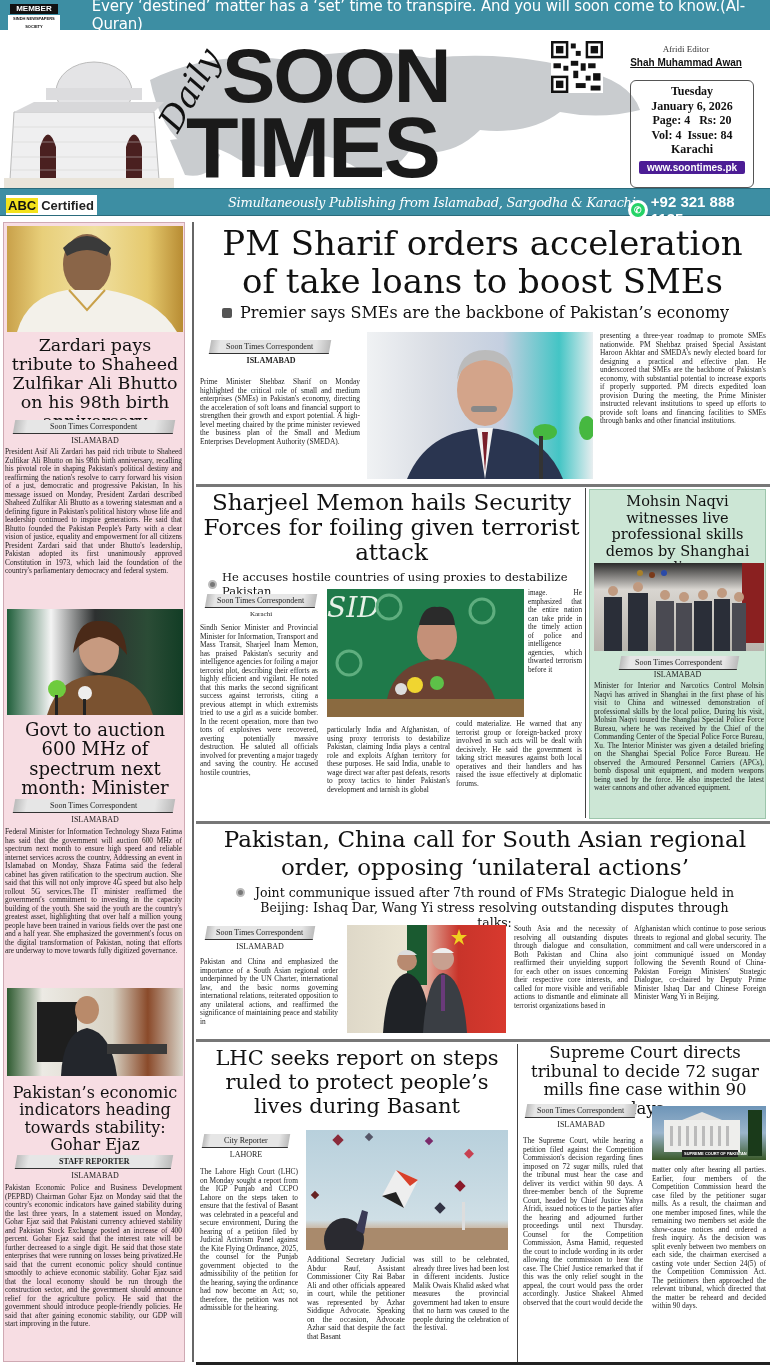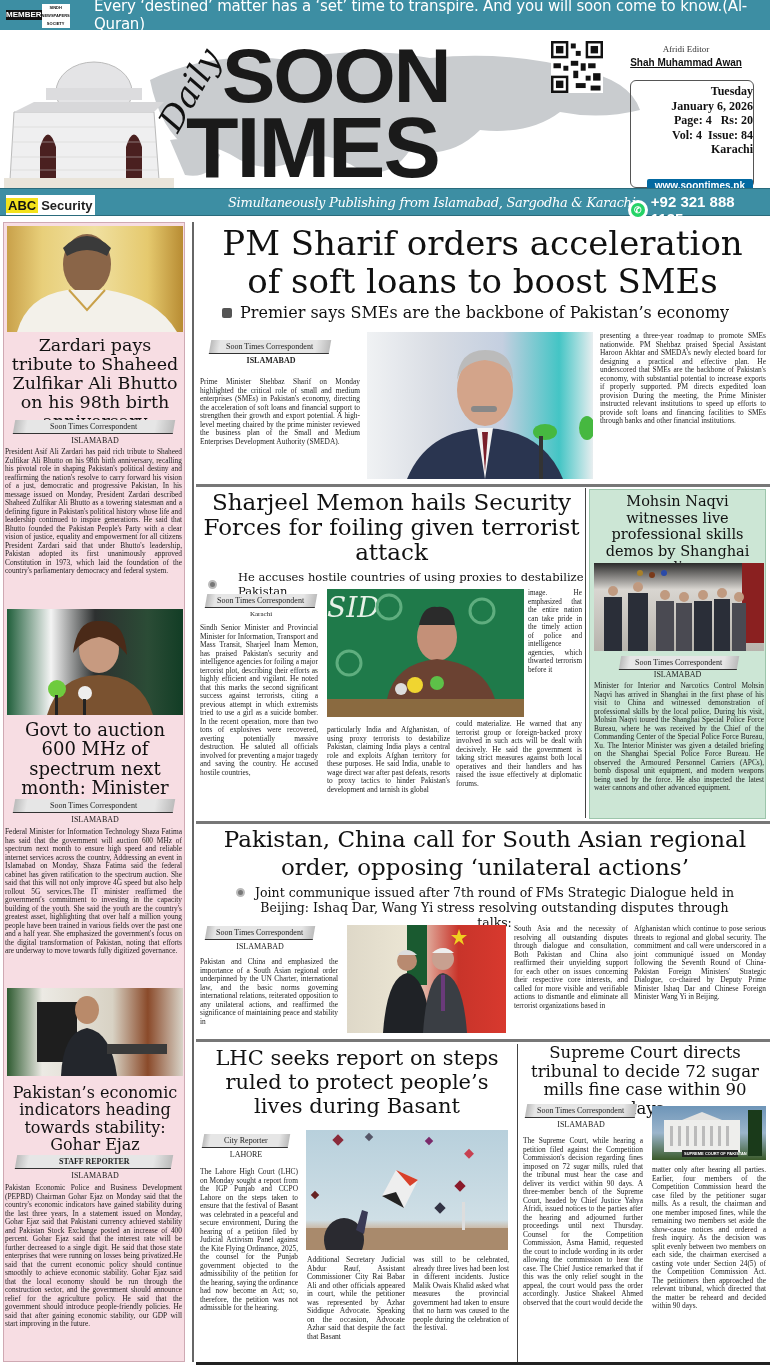--- a/index.html
+++ b/index.html
@@ -1,34 +1,34 @@
 <!DOCTYPE html>
 <html><head>
 <meta charset="utf-8">
 <style>
 *{box-sizing:border-box;margin:0;padding:0}
 html,body{width:770px;height:1368px;overflow:hidden;background:#fff}
 body{font-family:"Liberation Serif",serif;color:#222;position:relative}
 .topbar{position:absolute;left:0;top:0;width:770px;height:30px;background:#3d8ea3;display:flex;align-items:center}
-.member{margin-left:6px;width:58px;height:22px;display:flex;flex-direction:row;align-items:center}
+.member{margin-left:6px;width:58px;height:22px;display:flex;flex-direction:column;align-items:center}
 .member .m1{background:#111;color:#fff;font:bold 8px "Liberation Sans",sans-serif;width:48px;text-align:center;line-height:10px}
 .member .m2{background:#fff;color:#111;font:bold 4px "Liberation Sans",sans-serif;width:52px;text-align:center;line-height:8px;margin-top:1px}
 .motto{color:#fff;font:15px "DejaVu Sans",sans-serif;margin-left:30px;letter-spacing:-0.2px}
 .masthead{position:absolute;left:0;top:30px;width:770px;height:158px;background:#fff;overflow:hidden}
 .map{position:absolute;left:130px;top:10px;width:520px;height:150px}
 .mausoleum{position:absolute;left:4px;top:22px;width:170px;height:136px}
 .daily{position:absolute;left:146px;top:38px;font:italic 34px "DejaVu Serif",serif;color:#111;transform:rotate(-60deg);transform-origin:left top}
 .logo-soon{position:absolute;left:222px;top:6px;font:900 80px "Liberation Sans",sans-serif;color:#1a1a1a;letter-spacing:-2px;line-height:80px;transform:scaleY(0.95)}
 .logo-times{position:absolute;left:186px;top:74px;font:900 86px "Liberation Sans",sans-serif;color:#1a1a1a;letter-spacing:-2px;line-height:86px}
 .qr{position:absolute;left:551px;top:11px;width:52px;height:52px;background:#fff}
 .editor{position:absolute;left:630px;top:14px;width:112px;text-align:center}
 .editor .lbl{font:9px "Liberation Serif",serif;color:#333}
 .editor .nm{font:bold 10px "Liberation Sans",sans-serif;color:#111;text-decoration:underline;margin-top:3px}
-.datebox{position:absolute;left:630px;top:50px;width:124px;height:108px;border:1px solid #555;border-radius:6px;text-align:right;font:bold 12px "Liberation Serif",serif;color:#111;padding-top:3px;line-height:14.5px}
-.datebox .web{display:inline-block;margin-top:22px;background:#0369a1;color:#fff;font:bold 10px "Liberation Sans",sans-serif;padding:1px 8px;border-radius:2px}
+.datebox{position:absolute;left:630px;top:50px;width:124px;height:108px;border:1px solid #555;border-radius:6px;text-align:center;font:bold 12px "Liberation Serif",serif;color:#111;padding-top:3px;line-height:14.5px}
+.datebox .web{display:inline-block;margin-top:4px;background:#4c1d95;color:#fff;font:bold 10px "Liberation Sans",sans-serif;padding:1px 8px;border-radius:2px}
 .strip{position:absolute;left:0;top:188px;width:770px;height:28px;background:#3d8ea3;border-top:1px solid #2a6b7c;border-bottom:1px solid #2a6b7c}
 .abc{position:absolute;left:6px;top:6px;height:20px;background:#fff;display:flex;align-items:center;font:bold 13px "Liberation Sans",sans-serif;padding-right:3px}
 .abc .a{background:#f4e21b;color:#111;padding:0 2px;margin-right:3px}
 .pub{position:absolute;left:228px;top:6px;color:#fff;font:italic 13px "DejaVu Serif",serif;letter-spacing:-0.3px}
 .phone{position:absolute;left:628px;top:4px;color:#fff;font:bold 15px "Liberation Sans",sans-serif;display:flex;align-items:center;gap:3px}
 .wa{width:20px;height:20px;border-radius:50%;background:#fff;display:flex;align-items:center;justify-content:center}
 .wa span{width:14px;height:14px;border-radius:50%;background:#25d366;color:#fff;font-size:9px;line-height:14px;text-align:center}
 .leftcol{position:absolute;left:3px;top:222px;width:182px;height:1140px;background:#f7dde3;border:1px solid #cfa9b3}
 .vline{position:absolute;left:192px;top:222px;width:2px;height:1140px;background:#666}
 .photo{position:absolute;overflow:hidden}
@@ -114,21 +114,21 @@
     <div style="white-space:pre">Page: 4   Rs: 20</div>
     <div style="white-space:pre">Vol: 4  Issue: 84</div>
     <div>Karachi</div>
     <div class="web">www.soontimes.pk</div>
   </div>
 </div>
 
 <div class="strip">
   <div class="abc">
     <span class="a">ABC</span>
-    <span>Security</span>
+    <span>Certified</span>
   </div>
   <div class="pub">Simultaneously Publishing from Islamabad, Sargodha &amp; Karachi</div>
   <div class="phone">
     <div class="wa">
         <span>✆</span>
       </div>
     <span>+92 321 888 1135</span>
   </div>
 </div>
 
@@ -170,21 +170,21 @@
     <ellipse cx="80" cy="22" rx="12" ry="14" fill="#b98a6a"></ellipse>
     <path d="M54 88 Q56 44 80 40 Q104 44 110 88Z" fill="#23262c"></path>
     <rect x="100" y="56" width="60" height="10" fill="#3a3a3a"></rect>
   </svg>
 </div>
 <div class="head" style="left:8px;top:1084px;width:174px;font-size:16px">Pakistan’s economic indicators heading towards stability: Gohar Ejaz</div>
 <div class="byline" style="left:16px;top:1155px;width:156px;font-weight:bold"><span>STAFF REPORTER</span></div>
 <div class="dateline" style="left:8px;top:1171px;width:174px">ISLAMABAD</div>
 <div class="body" style="left:5px;top:1184px;width:177px;height:176px">Pakistan Economic Police and Business Development (PEPBD) Chairman Gohar Ejaz on Monday said that the country's economic indicators have gained stability during the last three years, In a statement issued on Monday, Gohar Ejaz said that Pakistani currency achieved stability and Pakistan Stock Exchange posted an increase of 400 percent. Gohar Ejaz said that the interest rate will be further decreased to a single digit. He said that those state enterprises that were running on losses being privatized.He said that the current economic policy should continue smoothly to achieve economic stability. Gohar Ejaz said that the local economy should be run through the construction sector, and the government should announce relief for the agriculture policy. He said that the government should introduce people-friendly policies. He said that after gaining economic stability, our GDP will start improving in the future.</div>
 
-<div class="head" style="left:210px;top:224px;width:545px;font-size:34px;line-height:38px">PM Sharif orders acceleration of soft loans to boost SMEs</div>
+<div class="head" style="left:210px;top:224px;width:545px;font-size:34px;line-height:38px">PM Sharif orders acceleration of take loans to boost SMEs</div>
 <div class="sub" style="left:222px;top:303px;width:540px">
   <div class="bullet"></div>
   <span>Premier says SMEs are the backbone of Pakistan’s economy</span>
 </div>
 <div class="byline" style="left:210px;top:340px;width:120px"><span>Soon Times Correspondent</span></div>
 <div class="dateline" style="left:206px;top:356px;width:130px;font-weight:bold">ISLAMABAD</div>
 <div class="body" style="left:200px;top:378px;width:160px">Prime Minister Shehbaz Sharif on Monday highlighted the critical role of small and medium enterprises (SMEs) in Pakistan's economy, directing the acceleration of soft loans and financial support to strengthen their growth and export potential. A high-level meeting chaired by the prime minister reviewed the business plan of the Small and Medium Enterprises Development Authority (SMEDA).</div>
 <div class="photo" style="left:367px;top:332px;width:226px;height:147px;background:linear-gradient(90deg,#f0f2f4 0,#d9dde4 30%,#c4cfe0 60%,#44c5c5 85%,#e8eef0 100%)">
   <svg viewBox="0 0 226 147" width="226" height="147">
     <ellipse cx="118" cy="58" rx="28" ry="36" fill="#d3a48a"></ellipse>
@@ -195,21 +195,21 @@
       <path d="M115 100 L118 140 L121 100Z" fill="#7a1f2a"></path>
     <ellipse cx="178" cy="100" rx="12" ry="8" fill="#46b840"></ellipse>
       <rect x="172" y="104" width="4" height="43" fill="#333"></rect>
     <ellipse cx="220" cy="96" rx="8" ry="12" fill="#46b840"></ellipse>
   </svg>
 </div>
 <div class="body" style="left:600px;top:332px;width:166px">presenting a three-year roadmap to promote SMEs nationwide. PM Shehbaz praised Special Assistant Haroon Akhtar and SMEDA's newly elected board for designing a practical and effective plan. He underscored that SMEs are the backbone of Pakistan's economy, with substantial potential to increase exports if properly supported. PM directs expedited loan provision During the meeting, the Prime Minister instructed relevant institutions to speed up efforts to provide soft loans and financing facilities to SMEs through banks and other financial institutions.</div>
 <div class="hr" style="left:196px;top:484px;width:574px"></div>
 
 <div class="head" style="left:200px;top:490px;width:383px;font-size:23px;line-height:25px">Sharjeel Memon hails Security Forces for foiling given terrorist attack</div>
-<div class="sub" style="left:208px;top:570px;width:380px;font-size:11.5px;gap:21px">
+<div class="sub" style="left:208px;top:570px;width:380px;font-size:11.5px;gap:5px">
   <div class="rbullet"></div>
   <span>He accuses hostile countries of using proxies to destabilize Pakistan</span>
 </div>
 <div class="byline" style="left:206px;top:594px;width:110px"><span>Soon Times Correspondent</span></div>
 <div class="dateline" style="left:206px;top:610px;width:110px;font-size:7px">Karachi</div>
 <div class="body" style="left:200px;top:624px;width:118px">Sindh Senior Minister and Provincial Minister for Information, Transport and Mass Transit, Sharjeel Inam Memon, has praised Pakistan's security and intelligence agencies for foiling a major terrorist plot, describing their efforts as highly efficient and vigilant. He noted that this marks the second significant success against terrorists, citing a previous attempt in which extremists tried to use a girl as a suicide bomber. In the recent operation, more than two tons of explosives were recovered, averting potentially massive destruction. He saluted all officials involved for preventing a major tragedy and saving the country. He accused hostile countries,</div>
 <div class="photo" style="left:327px;top:589px;width:197px;height:128px;background:#1f7a4a">
   <svg viewBox="0 0 197 128" width="197" height="128">
     <text x="0" y="28" fill="#e8f2e8" font-size="28" font-family="DejaVu Serif" font-style="italic">SID</text>
     <circle cx="62" cy="18" r="12" fill="none" stroke="#5fae7f" stroke-width="3"></circle>

